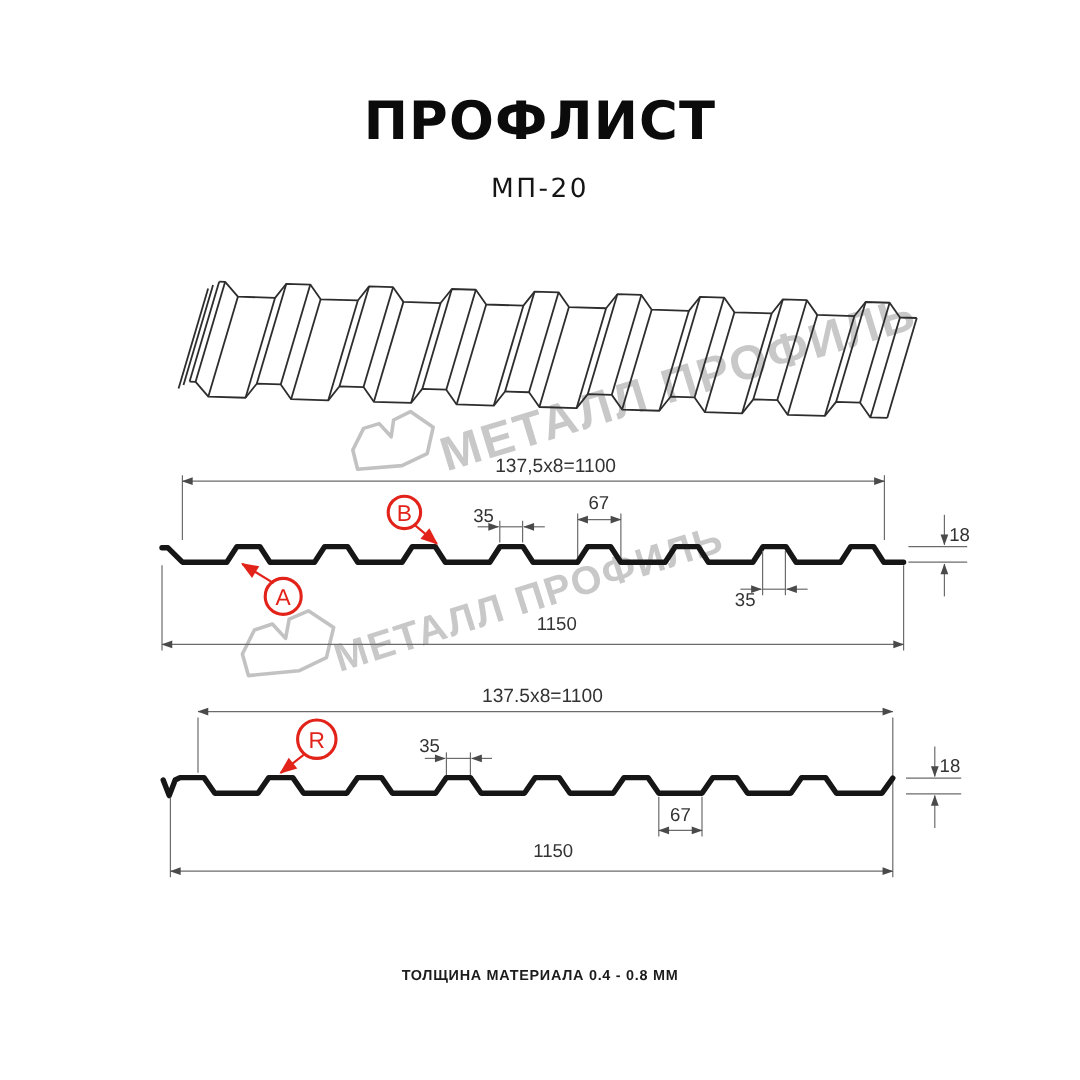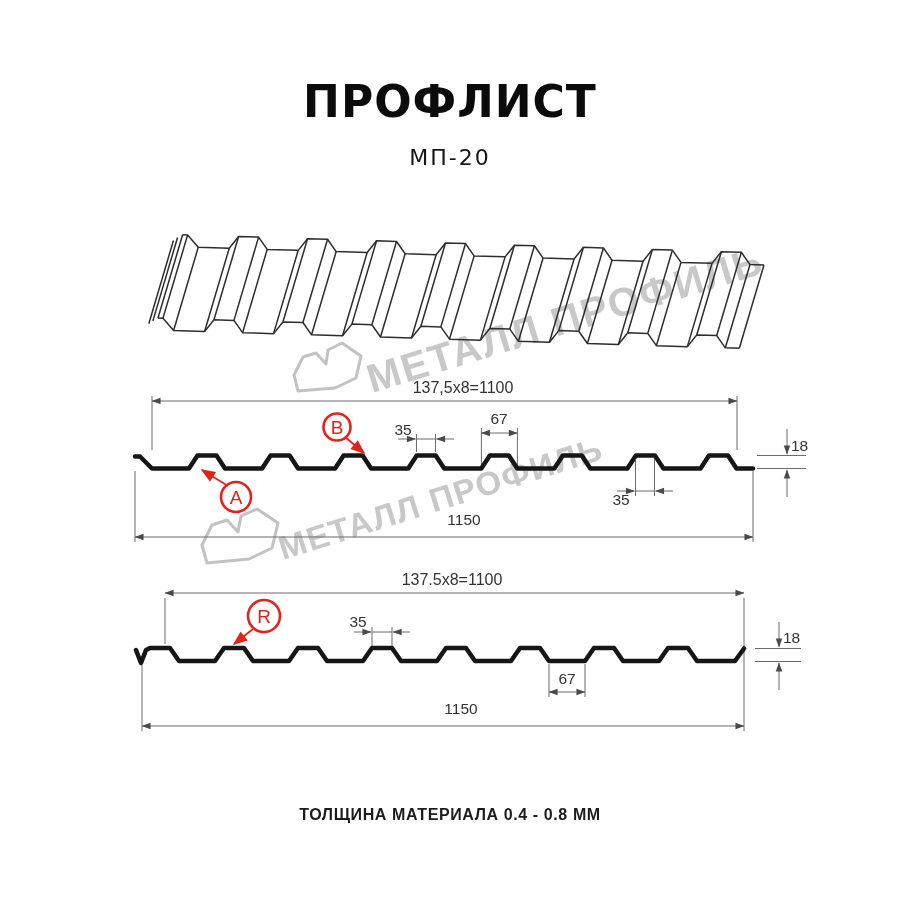--- a/index.html
+++ b/index.html
@@ -5,21 +5,21 @@
   html,body{margin:0;padding:0;}
   body{width:900px;height:900px;background:#ffffff;font-family:"Liberation Sans",sans-serif;position:relative;overflow:hidden;}
   .stage{position:absolute;left:0;top:0;width:792px;height:900px;}
   .title{position:absolute;left:0;top:76px;width:900px;text-align:center;
          font-family:"DejaVu Sans",sans-serif;font-weight:700;font-size:44px;
          letter-spacing:1px;color:#0b0b0b;}
   .subtitle{position:absolute;left:0;top:132px;width:900px;text-align:center;
          font-family:"DejaVu Sans",sans-serif;font-weight:400;font-size:22px;
          letter-spacing:2px;color:#151515;margin-top:13px;}
   .footer{position:absolute;left:0;top:806px;width:900px;text-align:center;
-         font-family:"Liberation Sans",sans-serif;font-weight:700;font-size:16px;
+         font-family:"Liberation Sans",sans-serif;font-weight:700;font-size:12px;
          letter-spacing:0.6px;color:#1c1c1c;}
   svg text{font-family:"Liberation Sans",sans-serif;}
   .dimtxt{font-size:15.5px;fill:#333333;}
   .dimtxt-big{font-size:16px;fill:#333333;}
   .redtxt{font-size:19px;fill:#e2231a;}
   .thin{stroke:#6b6b6b;stroke-width:1;fill:none;}
   .prof{stroke:#161616;stroke-width:4.5;fill:none;stroke-linejoin:round;stroke-linecap:round;}
   .sketch{stroke:#2d2d2d;stroke-width:1.5;fill:none;stroke-linejoin:round;}
   .redln{stroke:#e2231a;stroke-width:1.8;fill:none;}
   .redcirc{stroke:#e2231a;stroke-width:2.6;fill:none;}

